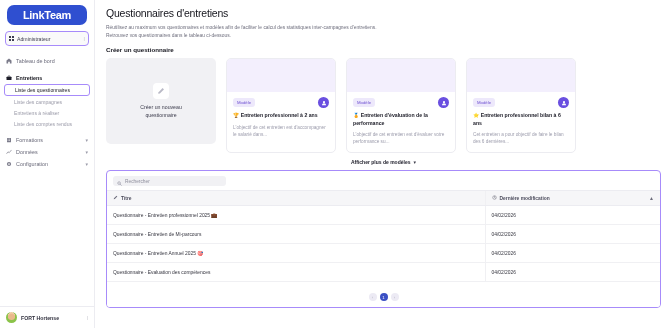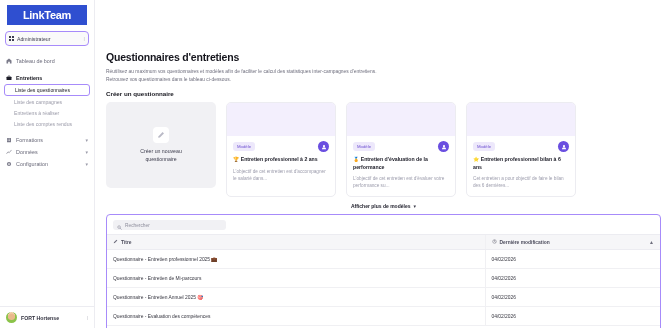--- a/index.html
+++ b/index.html
@@ -15,21 +15,21 @@
   #sidebar {
     width: 95px; height: 328px;
     background: #ffffff;
     border-right: 1px solid #ececf1;
     display: flex; flex-direction: column;
     position: relative;
   }
   .logo-wrap { padding: 5px 7px 3px 7px; }
   .logo {
     background: #2f4fd0;
-    border-radius: 0;
+    border-radius: 7px;
     height: 20px;
     display: flex; align-items: center; justify-content: center;
   }
   .logo-text {
     color: #fff; font-weight: bold; font-size: 11px;
     letter-spacing: -0.3px;
   }
   .role-select {
     margin: 3px 5px 0 5px;
     border: 1.5px solid #a78bfa;
@@ -87,23 +87,22 @@
   .user-name { font-size: 5.2px; font-weight: bold; color: #30303e; flex: 1; }
   .user-dots { font-size: 5.5px; color: #9a9aa8; }
 
   
   #main {
     flex: 1; height: 328px; background: #fff;
     padding: 7px 9px 0 11px;
     position: relative; overflow: hidden;
   }
   h1.page-title {
-    font-size: 10.5px; color: #15151d; font-weight: bold;
+    font-size: 10.5px; color: #15151d; font-weight: normal;
     letter-spacing: -0.2px;
-    margin-top: 44px;
   }
   .page-desc { margin-top: 5px; font-size: 4.9px; color: #6e6e7d; line-height: 1.55; }
   .section-title { margin-top: 7px; font-size: 6.2px; font-weight: bold; color: #15151d; }
 
   
   .cards { display: flex; gap: 10px; margin-top: 5px; }
   .card-new {
     width: 110px; height: 86px; background: #f1f1f4; border-radius: 5px;
     display: flex; flex-direction: column; align-items: center; justify-content: center;
     gap: 5px;

